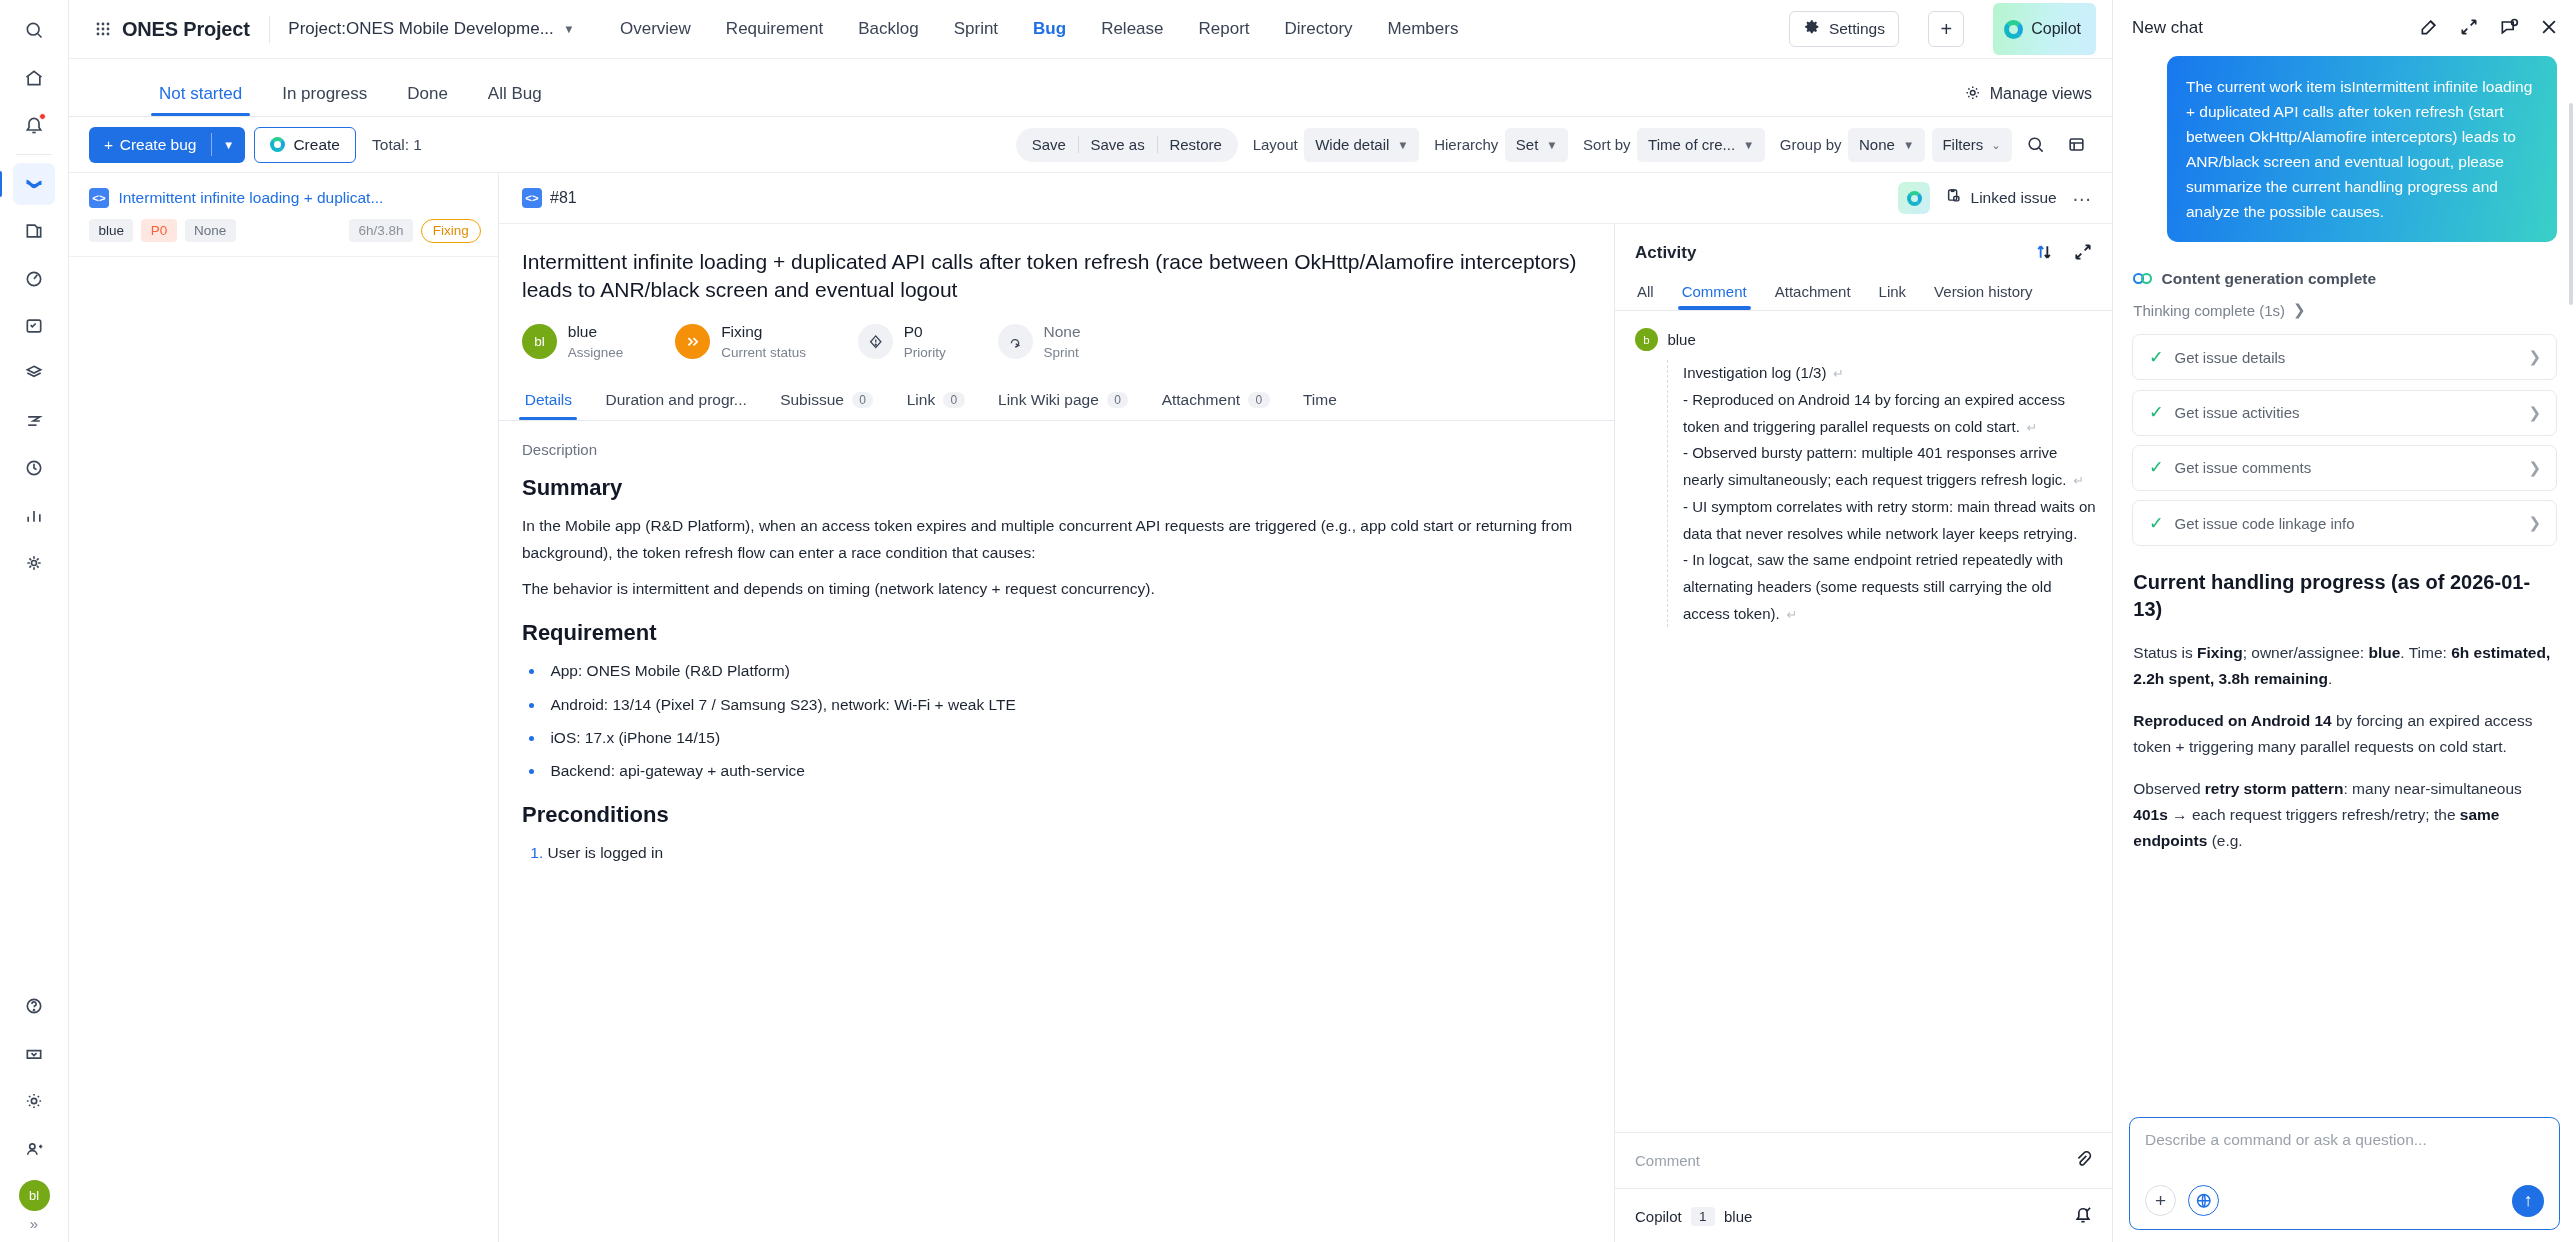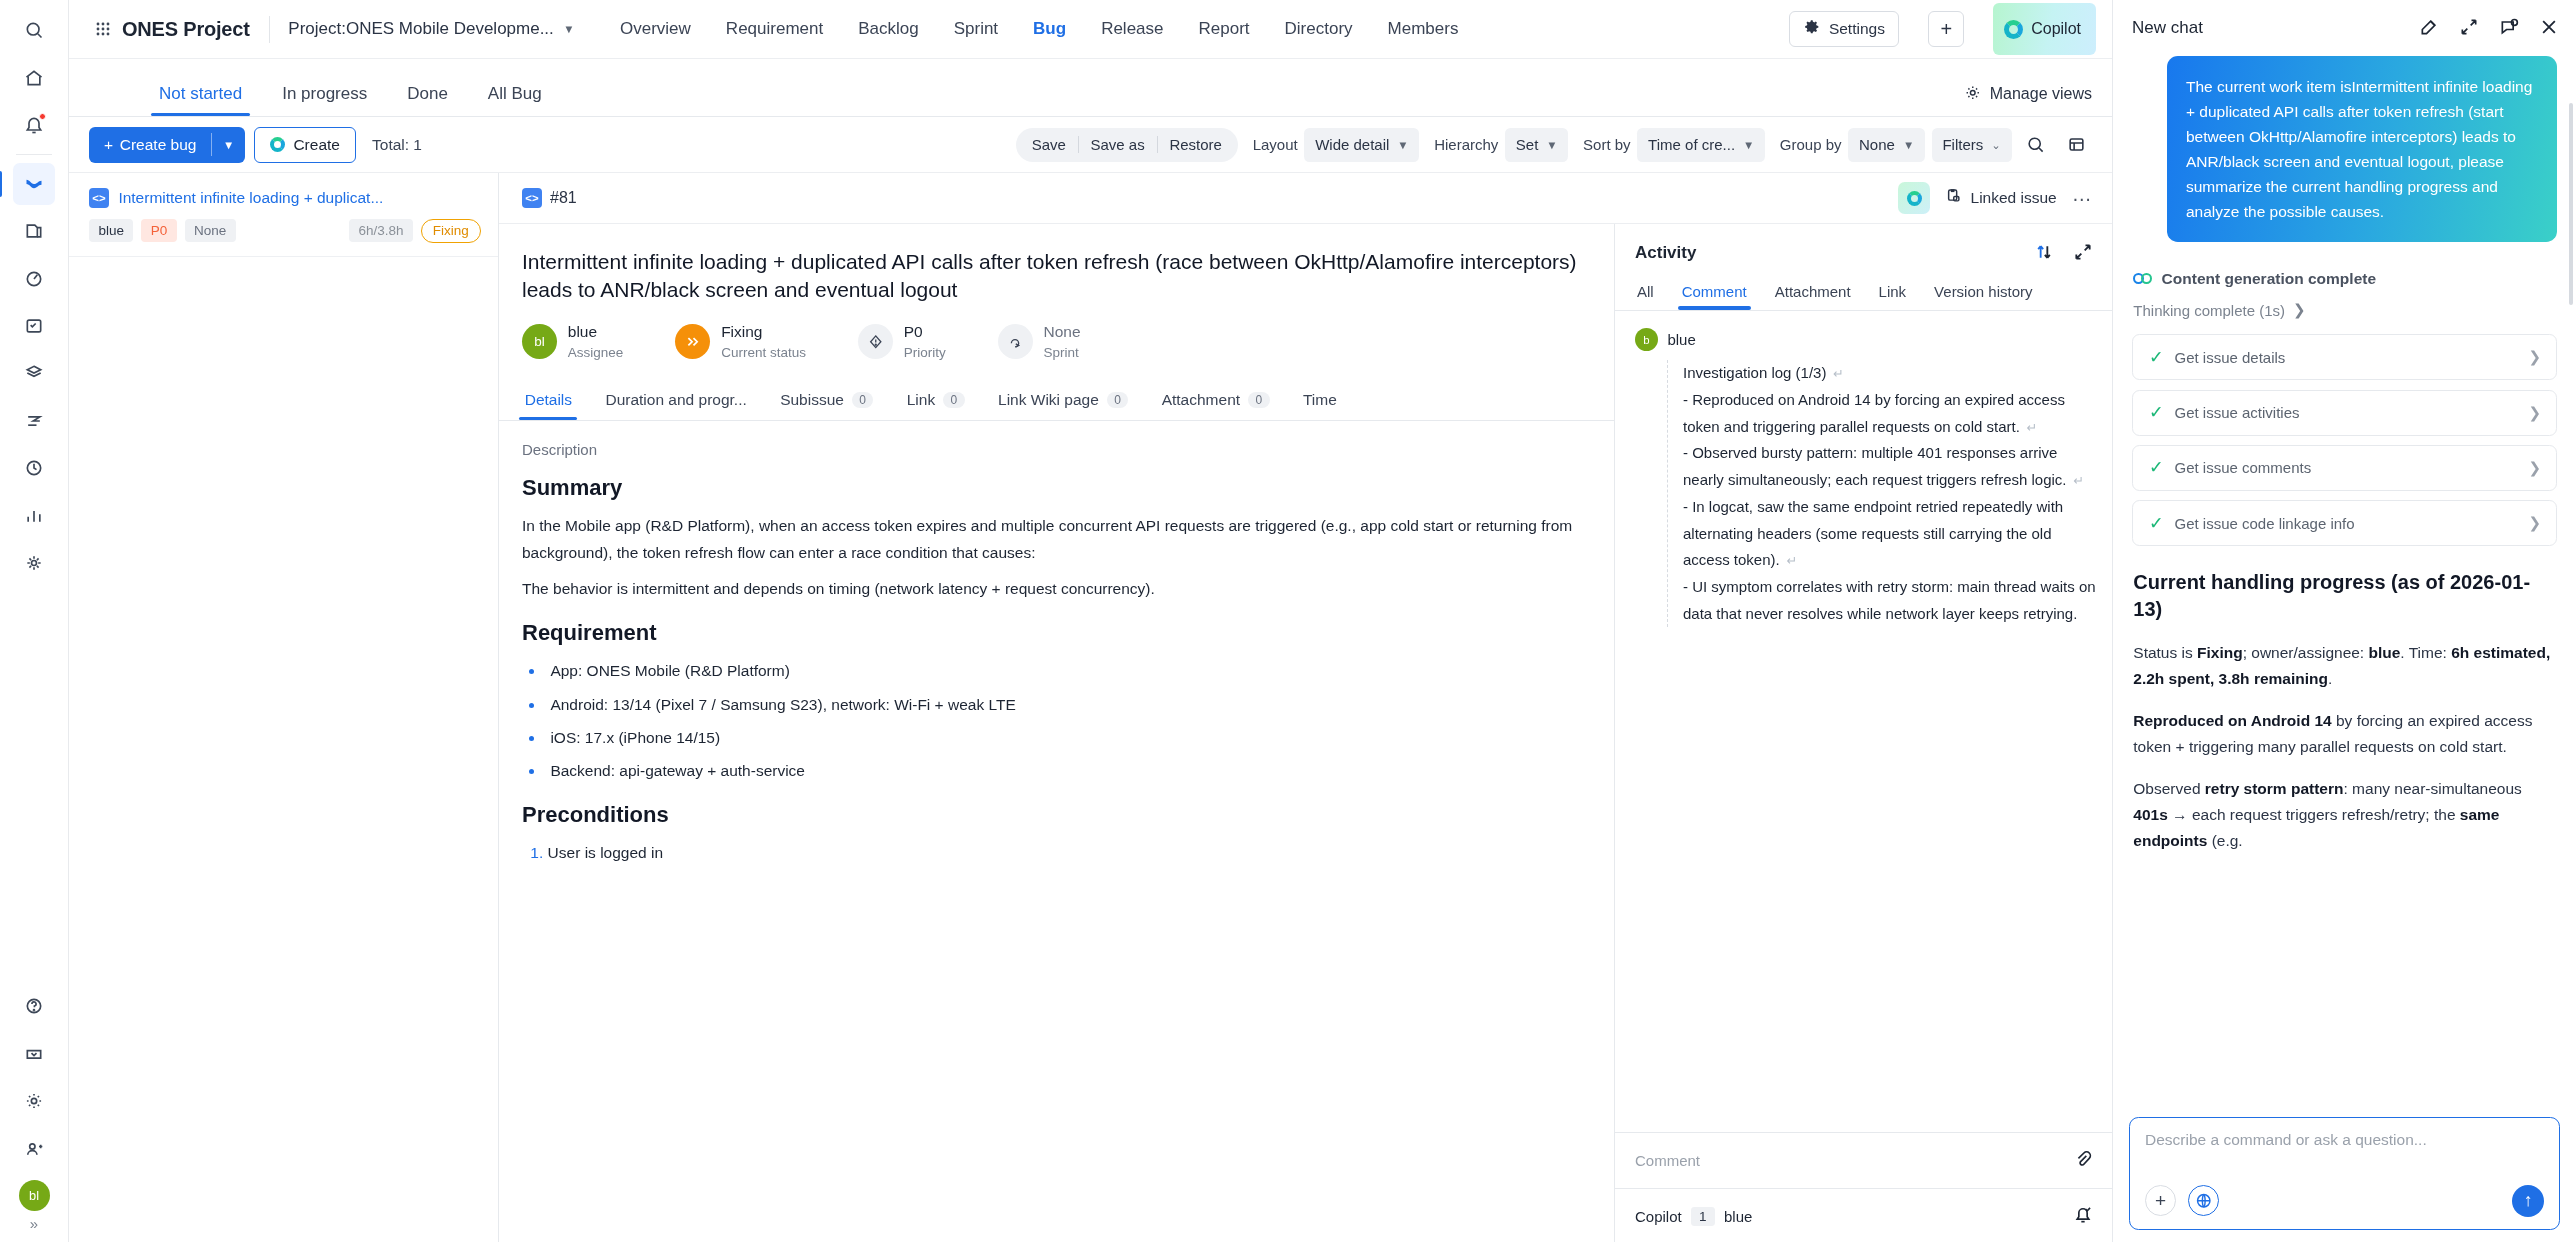--- a/index.html
+++ b/index.html
@@ -752,24 +752,24 @@
                 <div class="c-line">
                   <span>Investigation log (1/3)</span><span class="cr">↵</span>
                 </div>
                 <div class="c-line">
                   <span>- Reproduced on Android 14 by forcing an expired access token and triggering parallel requests on cold start.</span><span class="cr">↵</span>
                 </div>
                 <div class="c-line">
                   <span>- Observed bursty pattern: multiple 401 responses arrive nearly simultaneously; each request triggers refresh logic.</span><span class="cr">↵</span>
                 </div>
                 <div class="c-line">
-                  <span>- In logcat, saw the same endpoint retried repeatedly with alternating headers (some requests still carrying the old access token).</span><span class="cr">↵</span>
+                  <span>- UI symptom correlates with retry storm: main thread waits on data that never resolves while network layer keeps retrying.</span>
                 </div>
                 <div class="c-line">
-                  <span>- UI symptom correlates with retry storm: main thread waits on data that never resolves while network layer keeps retrying.</span>
+                  <span>- In logcat, saw the same endpoint retried repeatedly with alternating headers (some requests still carrying the old access token).</span><span class="cr">↵</span>
                 </div>
               </div>
             </div>
             <div class="comment-box">
               <span class="comment-ph">Comment</span>
               <span style="margin-left:auto">
                 <svg viewBox="0 0 24 24" width="20" height="20" fill="none" stroke="#1d2533" stroke-width="2">
                     <path d="M16 7l-6.5 6.5a2.5 2.5 0 103.5 3.5L19.5 10a4.5 4.5 0 10-6.4-6.4L6.5 10"></path>
                   </svg>
               </span>

